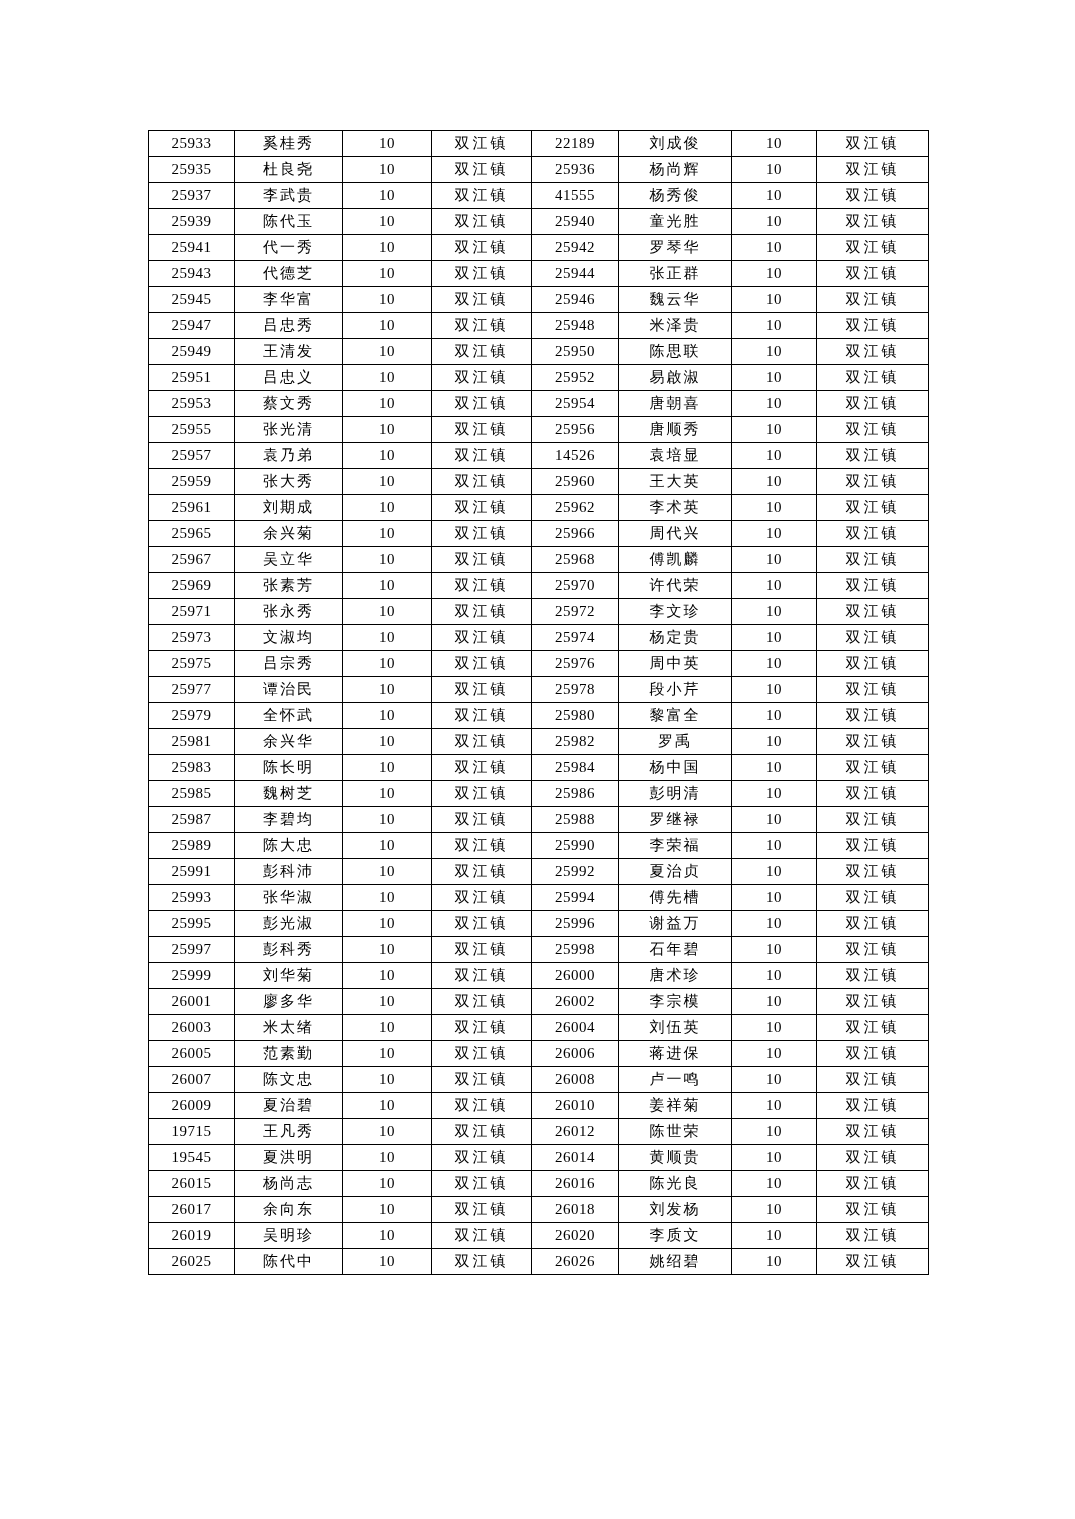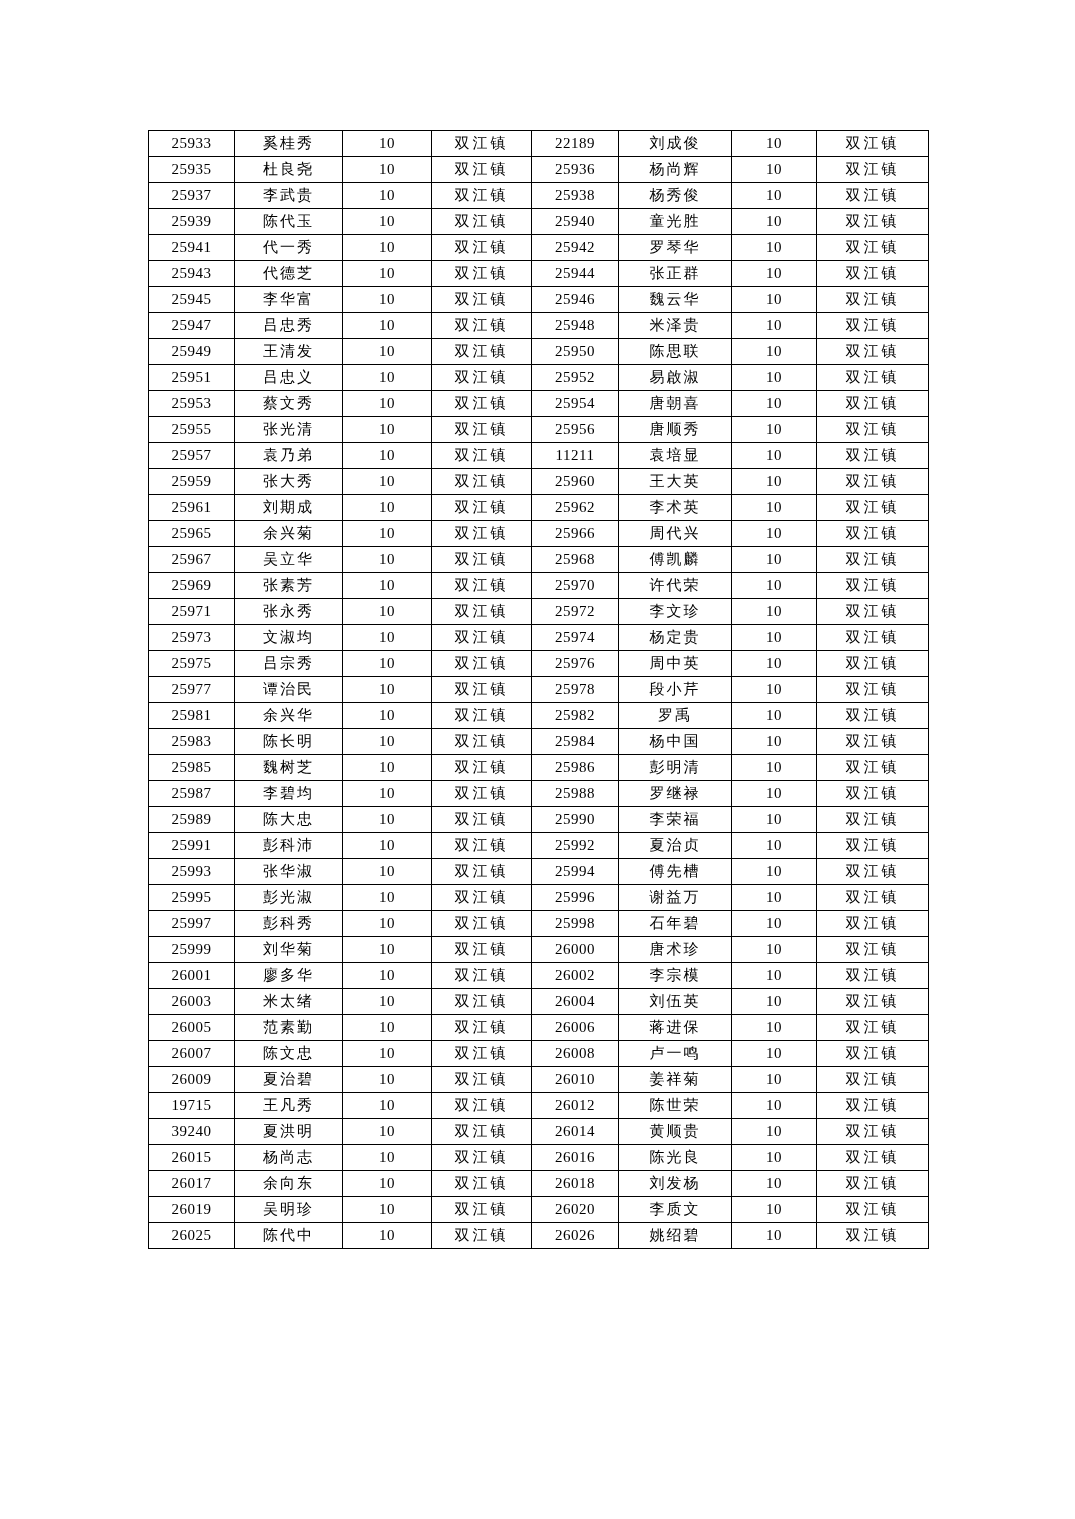--- a/index.html
+++ b/index.html
@@ -83,21 +83,21 @@
           <td class="cell-id">25936</td>
           <td class="cell-name">杨尚辉</td>
           <td class="cell-score">10</td>
           <td class="cell-town">双江镇</td>
         </tr>
         <tr>
           <td class="cell-id">25937</td>
           <td class="cell-name">李武贵</td>
           <td class="cell-score">10</td>
           <td class="cell-town">双江镇</td>
-          <td class="cell-id">25938</td>
+          <td class="cell-id">41555</td>
           <td class="cell-name">杨秀俊</td>
           <td class="cell-score">10</td>
           <td class="cell-town">双江镇</td>
         </tr>
         <tr>
           <td class="cell-id">25939</td>
           <td class="cell-name">陈代玉</td>
           <td class="cell-score">10</td>
           <td class="cell-town">双江镇</td>
           <td class="cell-id">25940</td>
@@ -183,21 +183,21 @@
           <td class="cell-id">25956</td>
           <td class="cell-name">唐顺秀</td>
           <td class="cell-score">10</td>
           <td class="cell-town">双江镇</td>
         </tr>
         <tr>
           <td class="cell-id">25957</td>
           <td class="cell-name">袁乃弟</td>
           <td class="cell-score">10</td>
           <td class="cell-town">双江镇</td>
-          <td class="cell-id">11211</td>
+          <td class="cell-id">14526</td>
           <td class="cell-name">袁培显</td>
           <td class="cell-score">10</td>
           <td class="cell-town">双江镇</td>
         </tr>
         <tr>
           <td class="cell-id">25959</td>
           <td class="cell-name">张大秀</td>
           <td class="cell-score">10</td>
           <td class="cell-town">双江镇</td>
           <td class="cell-id">25960</td>
@@ -279,20 +279,30 @@
           <td class="cell-id">25977</td>
           <td class="cell-name">谭治民</td>
           <td class="cell-score">10</td>
           <td class="cell-town">双江镇</td>
           <td class="cell-id">25978</td>
           <td class="cell-name">段小芹</td>
           <td class="cell-score">10</td>
           <td class="cell-town">双江镇</td>
         </tr>
         <tr>
+          <td class="cell-id">25979</td>
+          <td class="cell-name">全怀武</td>
+          <td class="cell-score">10</td>
+          <td class="cell-town">双江镇</td>
+          <td class="cell-id">25980</td>
+          <td class="cell-name">黎富全</td>
+          <td class="cell-score">10</td>
+          <td class="cell-town">双江镇</td>
+        </tr>
+        <tr>
           <td class="cell-id">25981</td>
           <td class="cell-name">余兴华</td>
           <td class="cell-score">10</td>
           <td class="cell-town">双江镇</td>
           <td class="cell-id">25982</td>
           <td class="cell-name">罗禹</td>
           <td class="cell-score">10</td>
           <td class="cell-town">双江镇</td>
         </tr>
         <tr>
@@ -439,21 +449,21 @@
           <td class="cell-id">19715</td>
           <td class="cell-name">王凡秀</td>
           <td class="cell-score">10</td>
           <td class="cell-town">双江镇</td>
           <td class="cell-id">26012</td>
           <td class="cell-name">陈世荣</td>
           <td class="cell-score">10</td>
           <td class="cell-town">双江镇</td>
         </tr>
         <tr>
-          <td class="cell-id">39240</td>
+          <td class="cell-id">19545</td>
           <td class="cell-name">夏洪明</td>
           <td class="cell-score">10</td>
           <td class="cell-town">双江镇</td>
           <td class="cell-id">26014</td>
           <td class="cell-name">黄顺贵</td>
           <td class="cell-score">10</td>
           <td class="cell-town">双江镇</td>
         </tr>
         <tr>
           <td class="cell-id">26015</td>

